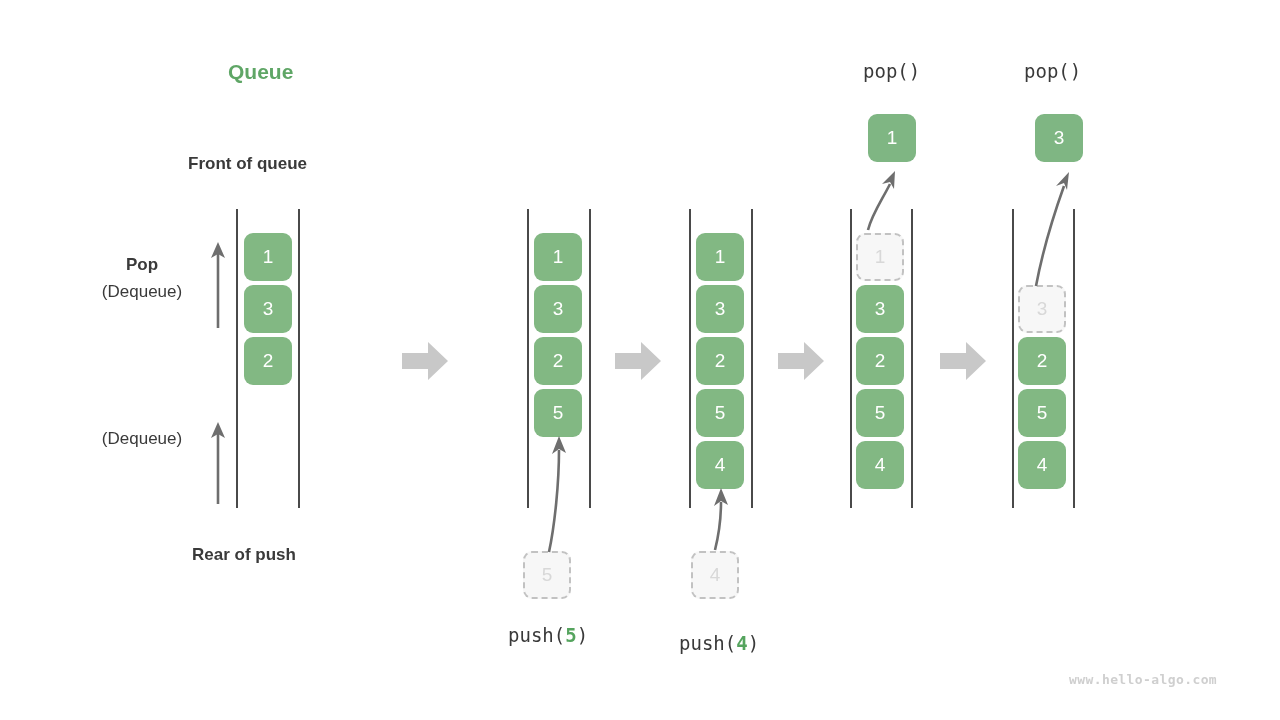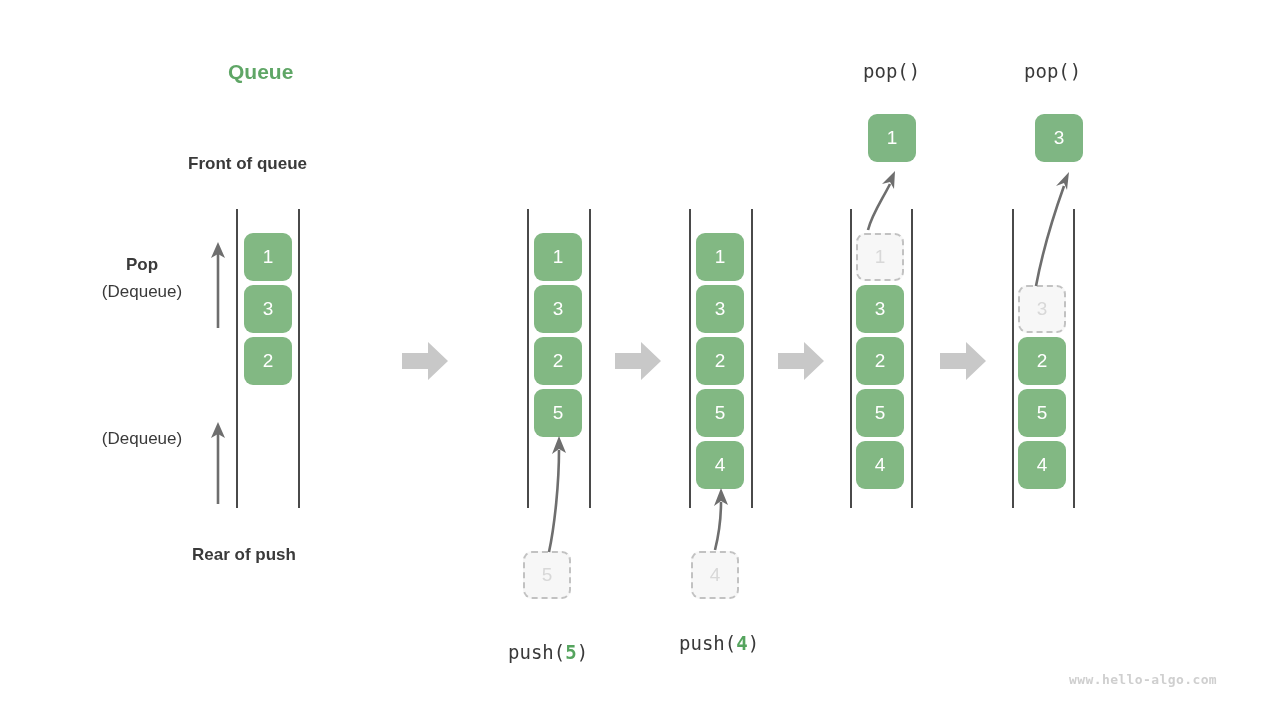--- a/index.html
+++ b/index.html
@@ -168,21 +168,21 @@
 
   <div class="cell ghost" style="left:523px; top:551px;">5</div>
 
   <div class="curve-arrow" style="left:535px; top:432px;">
     <svg width="40" height="122" viewBox="0 0 40 122">
       <path d="M14 120 C 20 92, 24 50, 24 18" stroke="#6E6E6E" stroke-width="2.6" fill="none"></path>
       <path d="M24 4 L31 21 L24 17 L17 22 Z" fill="#6E6E6E"></path>
     </svg>
   </div>
 
-  <div class="op-label" style="left:508px; top:641px;">
+  <div class="op-label" style="left:508px; top:624px;">
     <span>push(</span><span class="arg">5</span><span>)</span>
   </div>
 
   <div class="flow-arrow" style="left:615px; top:342px;">
     <svg width="46" height="38" viewBox="0 0 46 38">
       <path d="M0 11 L26 11 L26 0 L46 19 L26 38 L26 27 L0 27 Z" fill="#C8C8C8"></path>
     </svg>
   </div>
 
   <div class="rail" style="left:689px; top:209px; height:299px;"></div>

